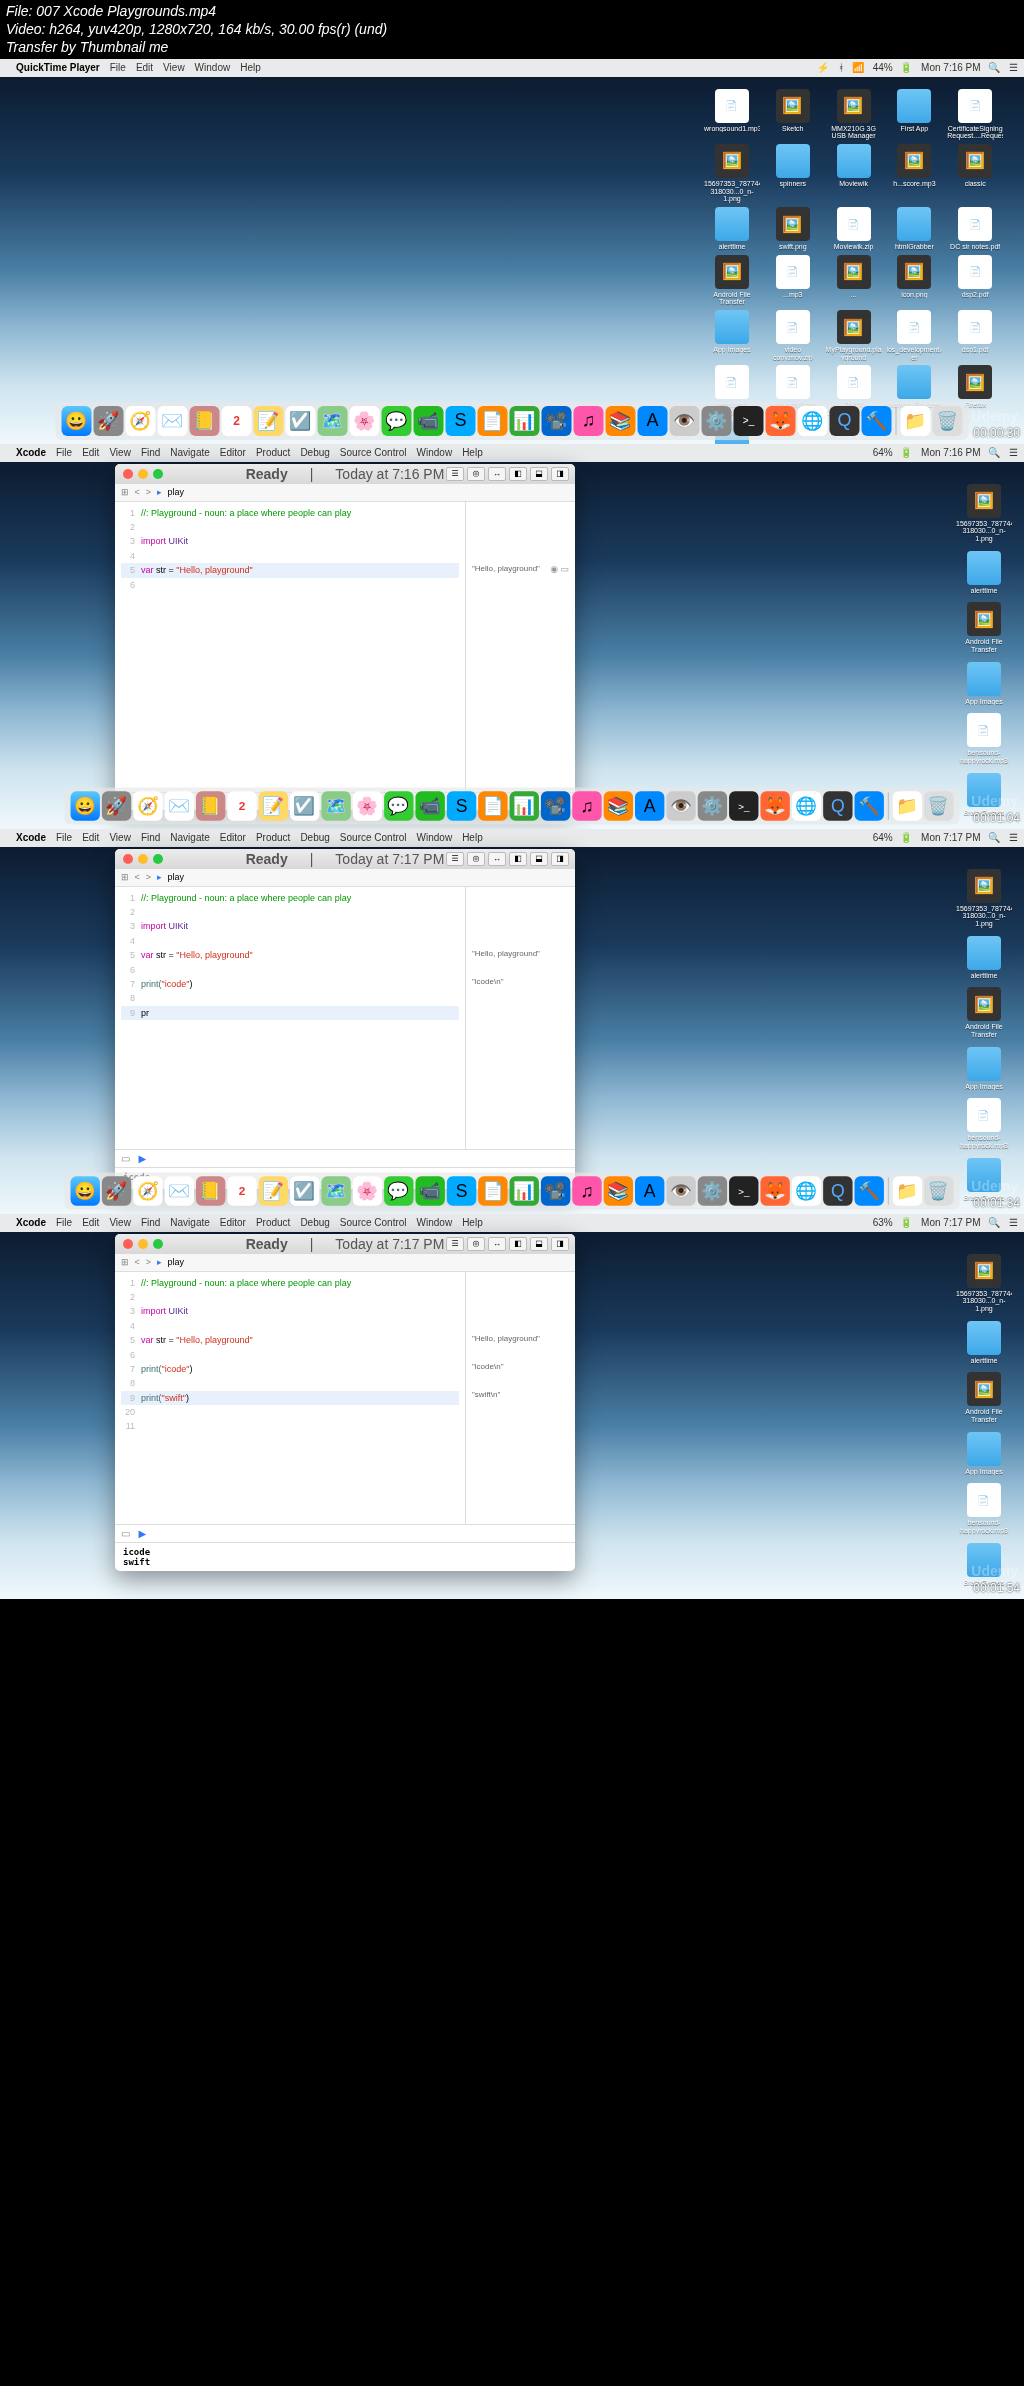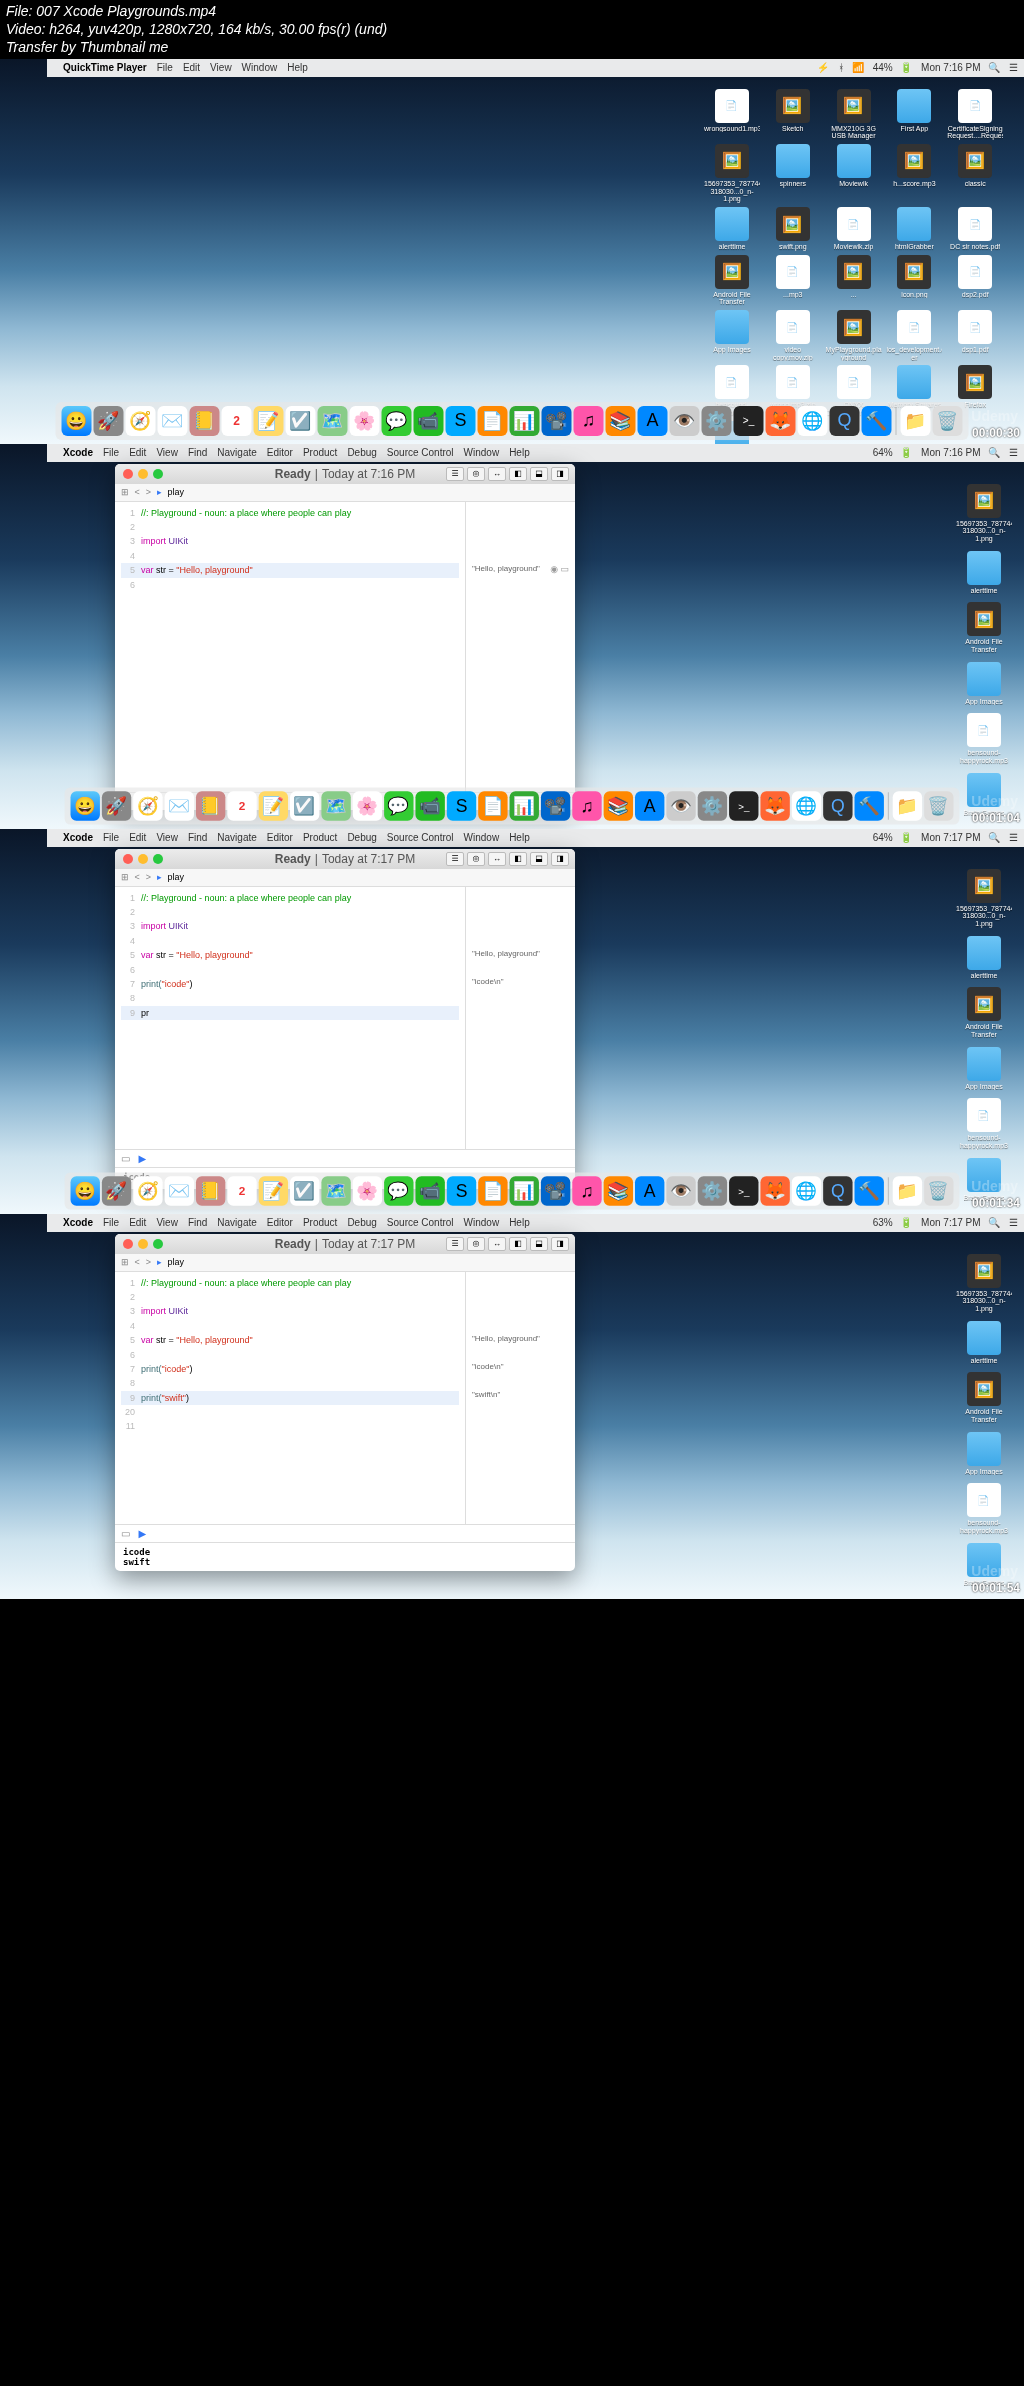--- a/index.html
+++ b/index.html
@@ -4,28 +4,28 @@
 <style>
 * { margin: 0; padding: 0; box-sizing: border-box; font-family: -apple-system, "Helvetica Neue", Arial, sans-serif; }
 body { background: #000; width: 1024px; }
 .header-text { color: #fff; font-family: Arial; font-size: 14px; padding: 2px 6px; font-style: italic; }
 .header-text div { line-height: 1.3; }
 
 .frame { position: relative; width: 100%; background: linear-gradient(180deg, #0a1628 0%, #1a3a5c 30%, #4a7fa5 55%, #8fb8d3 70%, #cfe4ef 85%, #f0f8fc 100%); overflow: hidden; }
 .frame.f1 { height: 385px; }
 .frame.f2, .frame.f3, .frame.f4 { height: 385px; }
 
-.menubar { height: 18px; background: rgba(245,245,245,0.95); display: flex; align-items: center; font-size: 10px; padding: 0 6px; gap: 10px; position: relative; z-index: 10; margin-left: 47px; }
+.menubar { height: 18px; background: rgba(245,245,245,0.95); display: flex; align-items: center; font-size: 10px; padding: 0 6px; gap: 10px; position: relative; z-index: 10; }
 .menubar .apple { font-size: 11px; }
 .menubar .app-name { font-weight: bold; }
 .menubar .menu-item { color: #333; }
 .menubar .right { position: absolute; right: 6px; display: flex; gap: 8px; align-items: center; font-size: 10px; }
 .menubar .right span { color: #333; }
 
-.timestamp { position: absolute; right: 4px; bottom: 4px; color: #fff; font-size: 12px; font-family: Arial; z-index: 50; text-shadow: 0 0 2px #000; font-weight: bold; }
+.timestamp { position: absolute; right: 4px; bottom: 4px; color: #fff; font-size: 12px; font-family: Arial; z-index: 50; text-shadow: 0 0 2px #000; }
 .watermark { position: absolute; right: 6px; bottom: 20px; color: rgba(255,255,255,0.3); font-size: 14px; font-weight: bold; z-index: 49; }
 
 
 .desktop-icons { position: absolute; top: 30px; right: 20px; width: 300px; display: grid; grid-template-columns: repeat(5, 1fr); gap: 4px 4px; z-index: 5; }
 .desk-icon { display: flex; flex-direction: column; align-items: center; width: 56px; }
 .desk-icon .ico { width: 34px; height: 34px; border-radius: 4px; display: flex; align-items: center; justify-content: center; font-size: 16px; margin-bottom: 2px; }
 .desk-icon .folder { background: linear-gradient(180deg, #6ec5f5, #3da8e8); }
 .desk-icon .file { background: #fff; color: #666; font-size: 10px; }
 .desk-icon .img { background: #333; }
 .desk-icon .label { color: #fff; font-size: 7px; text-align: center; line-height: 1.1; text-shadow: 0 1px 1px rgba(0,0,0,0.6); max-width: 56px; overflow: hidden; }
@@ -40,21 +40,21 @@
 .dock .sep { width: 1px; height: 28px; background: rgba(0,0,0,0.2); margin: 0 2px; }
 
 
 .xcode-window { position: absolute; top: 20px; left: 115px; width: 460px; background: #fff; border-radius: 5px; box-shadow: 0 8px 24px rgba(0,0,0,0.4); overflow: hidden; z-index: 15; }
 .titlebar { height: 20px; background: linear-gradient(#ececec, #d8d8d8); display: flex; align-items: center; padding: 0 8px; position: relative; }
 .traffic { display: flex; gap: 5px; }
 .traffic span { width: 10px; height: 10px; border-radius: 50%; }
 .traffic .r { background: #ff5f56; }
 .traffic .y { background: #ffbd2e; }
 .traffic .g { background: #27c93f; }
-.titlebar-center { position: absolute; left: 50%; transform: translateX(-50%); font-size: 12px; color: #555; display: flex; gap: 4px; justify-content: flex-end; }
+.titlebar-center { position: absolute; left: 50%; transform: translateX(-50%); font-size: 14px; color: #555; display: flex; gap: 22px; justify-content: flex-end; }
 .titlebar-right { position: absolute; right: 6px; display: flex; gap: 3px; }
 .titlebar-right .tb-btn { width: 18px; height: 14px; border: 1px solid #bbb; border-radius: 2px; background: #f5f5f5; font-size: 8px; display: flex; align-items: center; justify-content: center; }
 
 .nav-bar { height: 18px; background: #f7f7f7; border-bottom: 1px solid #ddd; display: flex; align-items: center; padding: 0 6px; gap: 6px; font-size: 9px; }
 .nav-bar .chev { color: #888; }
 
 .editor-area { display: flex; min-height: 290px; }
 .code-col { flex: 1; padding: 4px 6px; font-family: Menlo, monospace; font-size: 9px; line-height: 1.6; }
 .code-col .gutter-line { display: flex; }
 .code-col .ln { width: 14px; text-align: right; color: #bbb; margin-right: 6px; flex-shrink: 0; }

